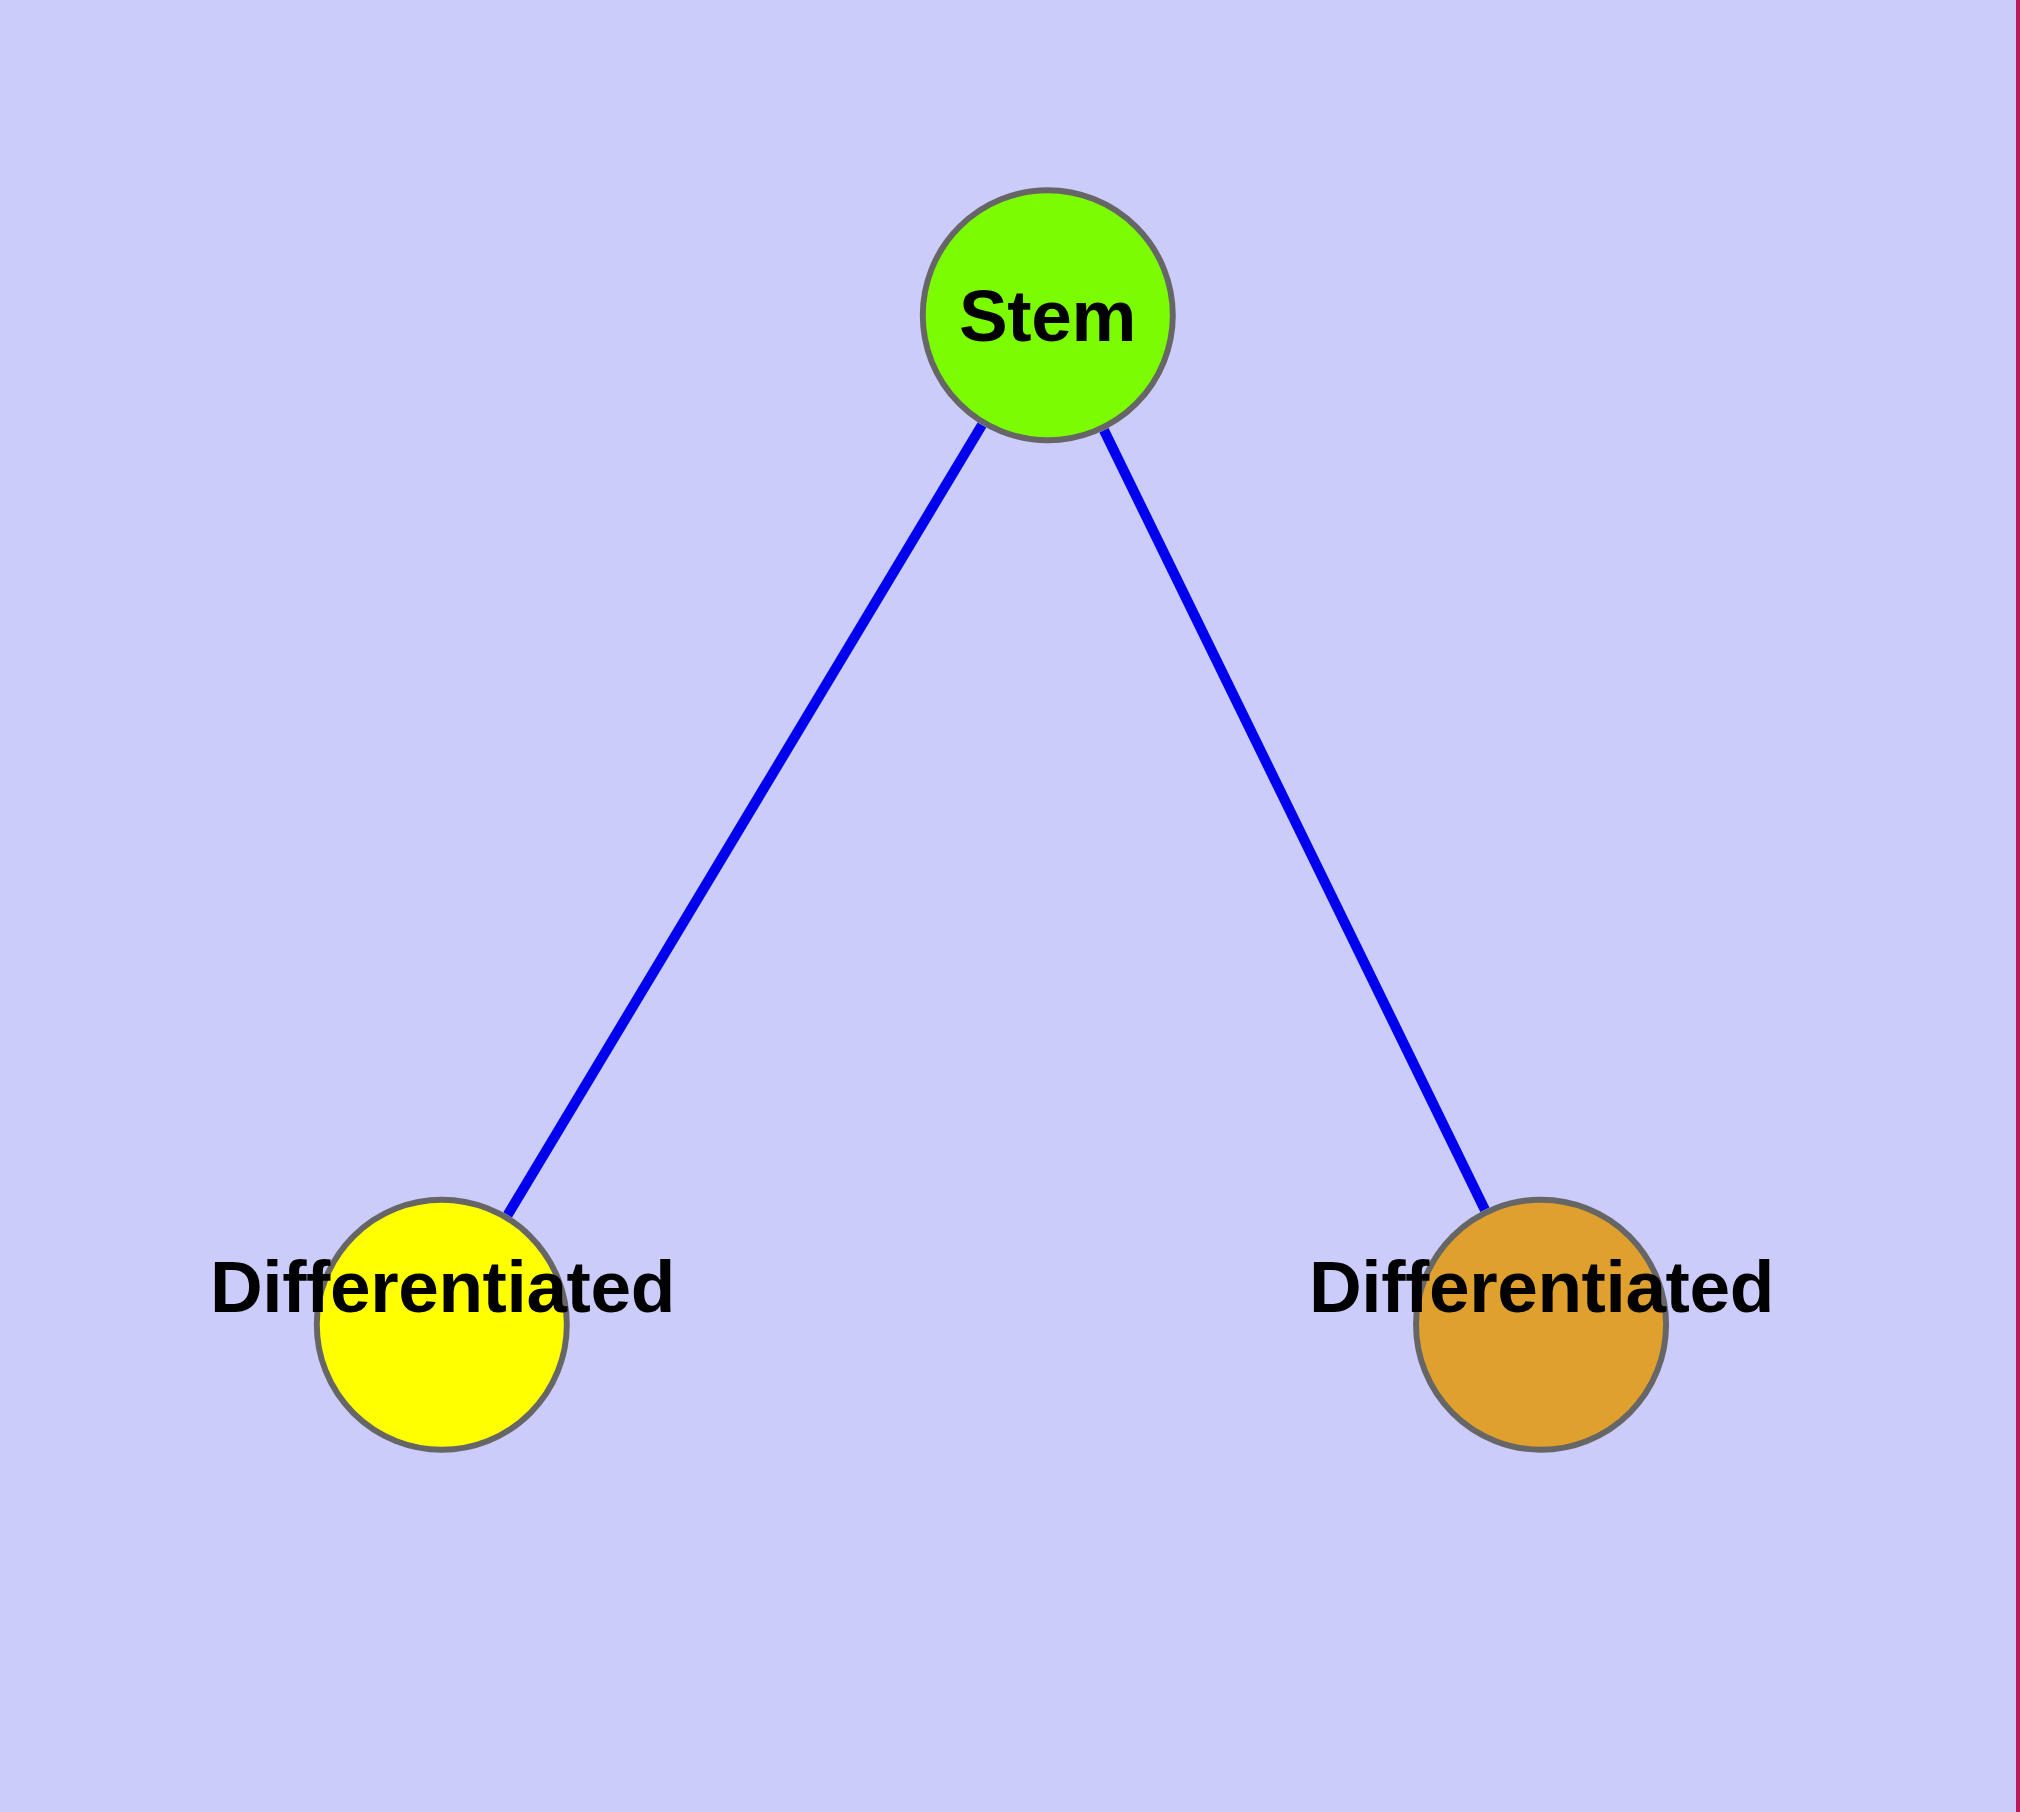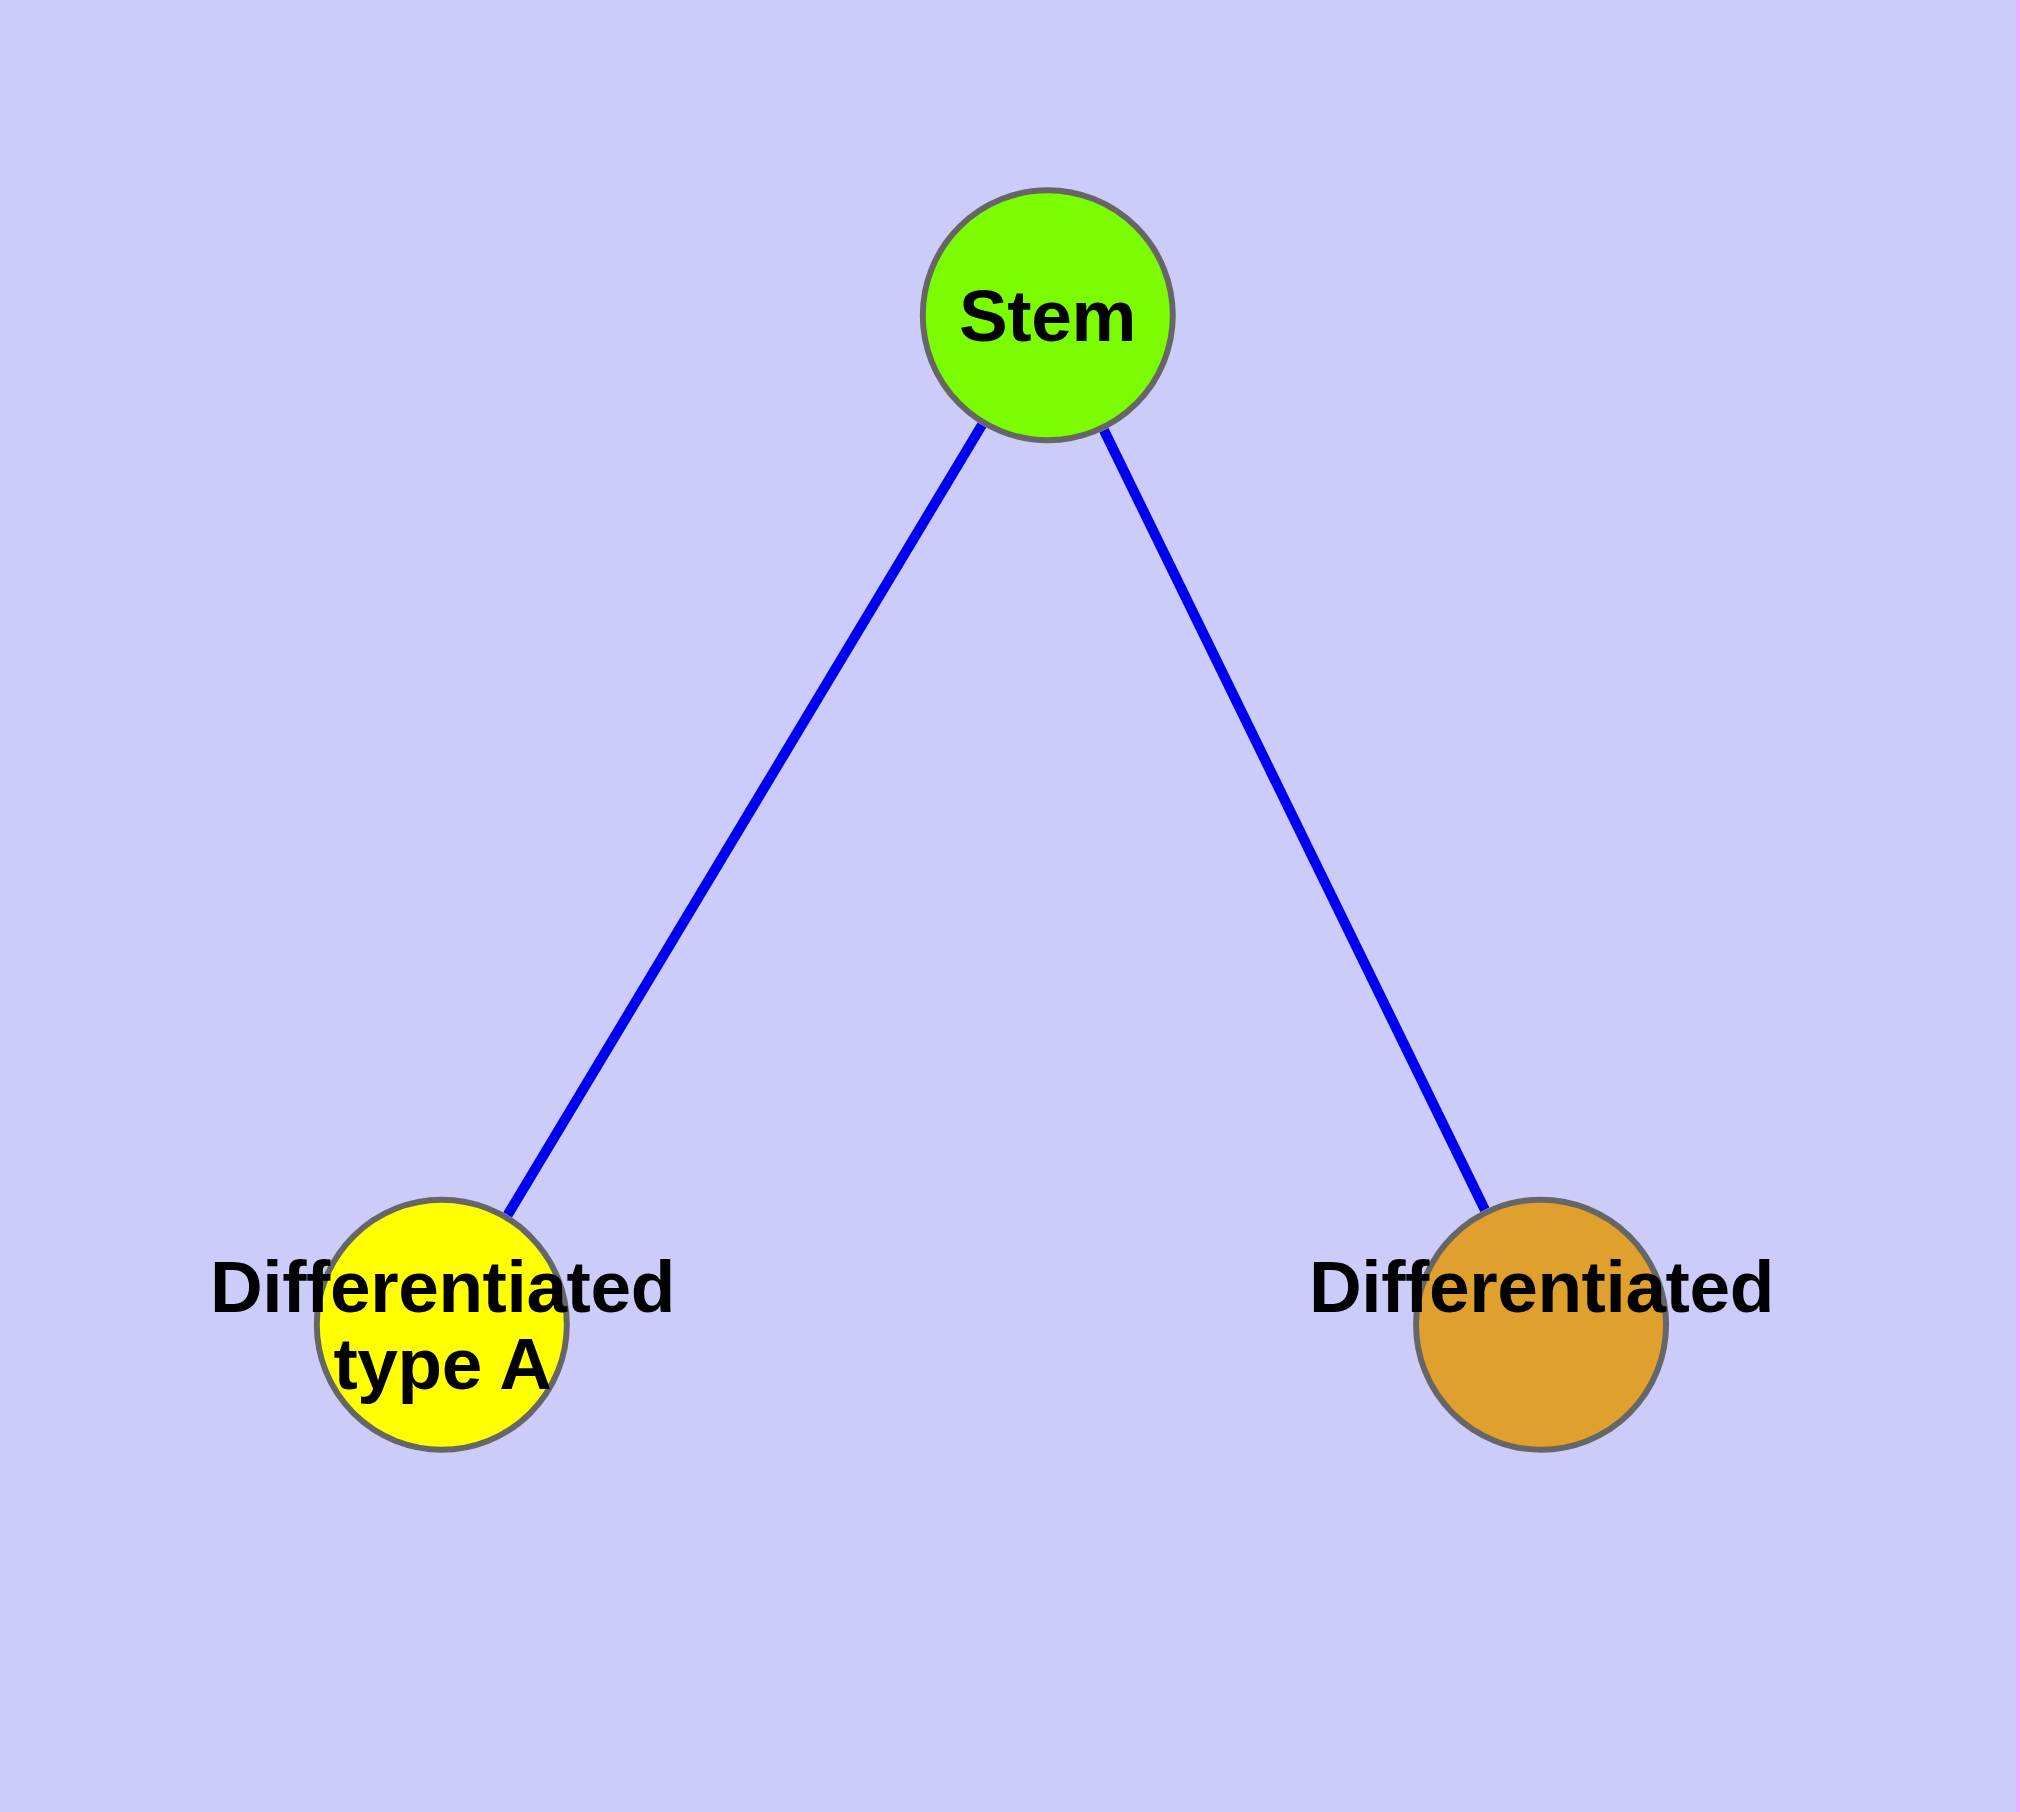--- a/index.html
+++ b/index.html
@@ -5,21 +5,21 @@
   html, body {
     margin: 0;
     padding: 0;
     background: #ffffff;
   }
   #canvas {
     position: relative;
     width: 2021px;
     height: 1812px;
     overflow: hidden;
-    background: #f0abfc;
+    background: #be185d;
     font-family: "Liberation Sans", sans-serif;
   }
   #plot-bg {
     position: absolute;
     left: 0;
     top: 0;
     width: 2016px;
     height: 1812px;
     background: #ccccfa;
   }
@@ -65,20 +65,19 @@
       <circle class="node" id="node1" cx="521" cy="1563" r="147.5" fill="#ffff00" stroke="#666666" stroke-width="7"></circle>
       <circle class="node" id="node2" cx="1818" cy="1563" r="147.5" fill="#e0a02e" stroke="#666666" stroke-width="7"></circle>
     </g>
   </svg>
 
   <div class="node-label root" id="label0" style="font-size: 73px; color: rgb(0, 0, 0); left: 959px; top: 277px; width: auto;">
       <div>Stem</div>
     </div>
   <div class="node-label leaf" id="label1" style="font-size: 73px; color: rgb(0, 0, 0); left: 210px; top: 1248px; width: auto;">
       <div>Differentiated</div>
-      <div>type A</div>
     </div>
   <div class="node-label leaf" id="label2" style="font-size: 73px; color: rgb(0, 0, 0); left: 1309px; top: 1248px; width: auto;">
       <div>Differentiated</div>
     </div>
 
 </div>
 
 
 </body></html>

